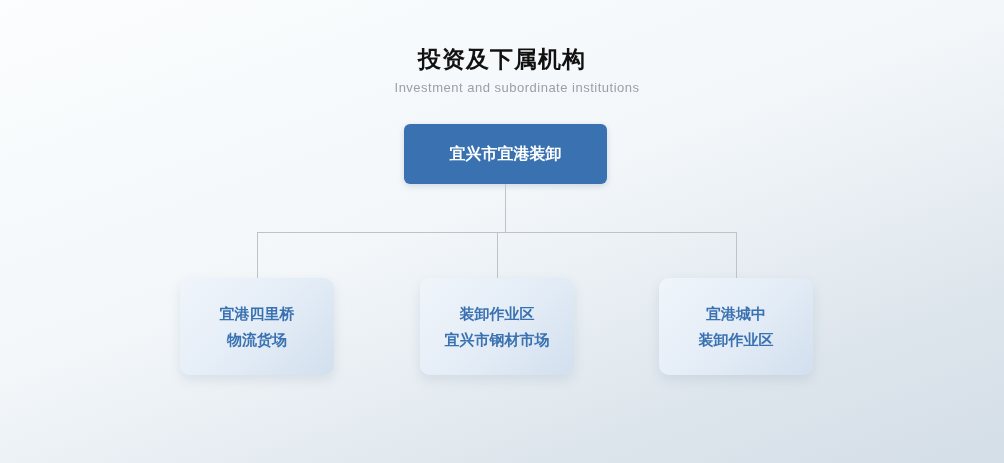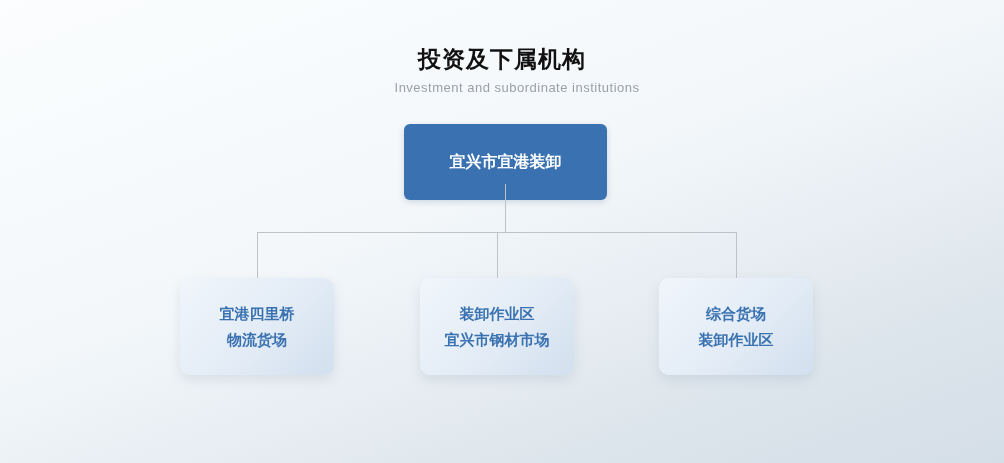--- a/index.html
+++ b/index.html
@@ -33,21 +33,21 @@
     text-align: center;
     font-size: 13px;
     color: #9aa0a6;
     letter-spacing: 0.5px;
   }
   .root-node {
     position: absolute;
     left: 404px;
     top: 124px;
     width: 203px;
-    height: 76px;
+    height: 60px;
     background: #3a72b1;
     border-radius: 6px;
     display: flex;
     flex-direction: column;
     align-items: center;
     justify-content: center;
     color: #ffffff;
     font-size: 16px;
     font-weight: bold;
     line-height: 1.45;
@@ -109,17 +109,17 @@
     <span>宜港四里桥</span>
     <span>物流货场</span>
   </div>
 
   <div id="child-2" class="child-node">
     <span>装卸作业区</span>
     <span>宜兴市钢材市场</span>
   </div>
 
   <div id="child-3" class="child-node">
-    <span>综合货场</span>
+    <span>宜港城中</span>
     <span>装卸作业区</span>
   </div>
 
 </div>
 
 </body></html>

